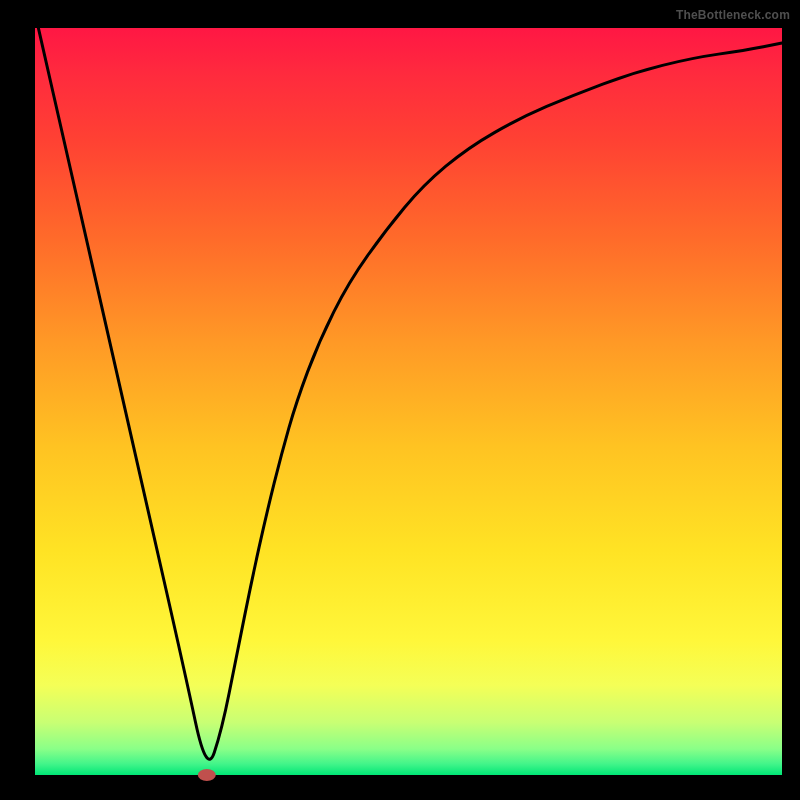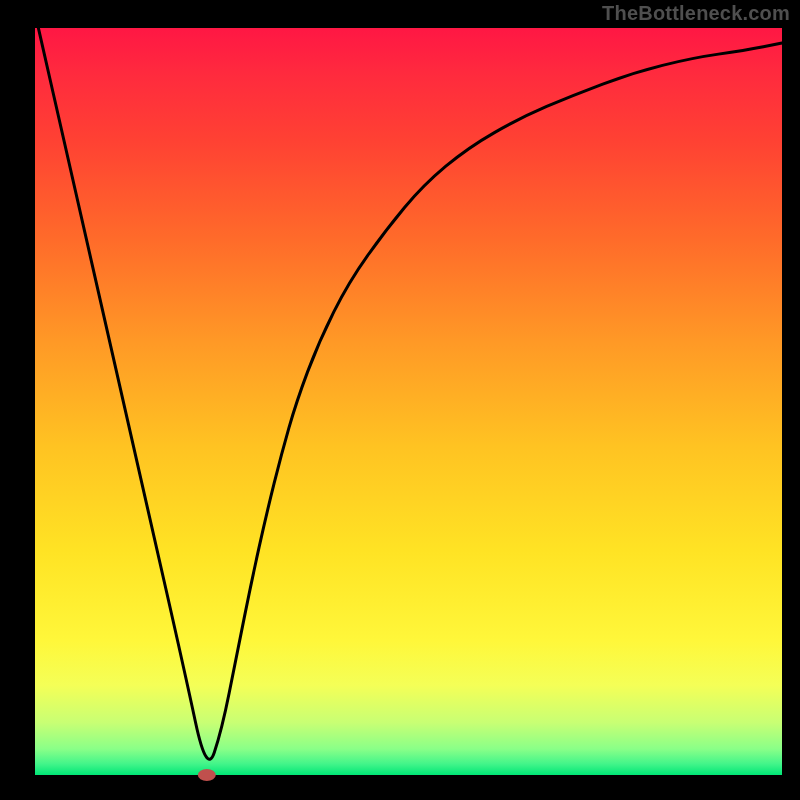--- a/index.html
+++ b/index.html
@@ -12,24 +12,24 @@
     font-family: Arial, Helvetica, sans-serif;
   }
   .frame {
     position: relative;
     width: 800px;
     height: 800px;
     background: #000;
   }
   .attribution {
     position: absolute;
-    top: 2px;
+    top: 8px;
     right: 10px;
     color: #4f4f4f;
-    font-size: 20px;
+    font-size: 12px;
     font-weight: 600;
     letter-spacing: 0.2px;
     z-index: 3;
   }
   svg.plot {
     position: absolute;
     left: 0;
     top: 0;
     width: 800px;
     height: 800px;

